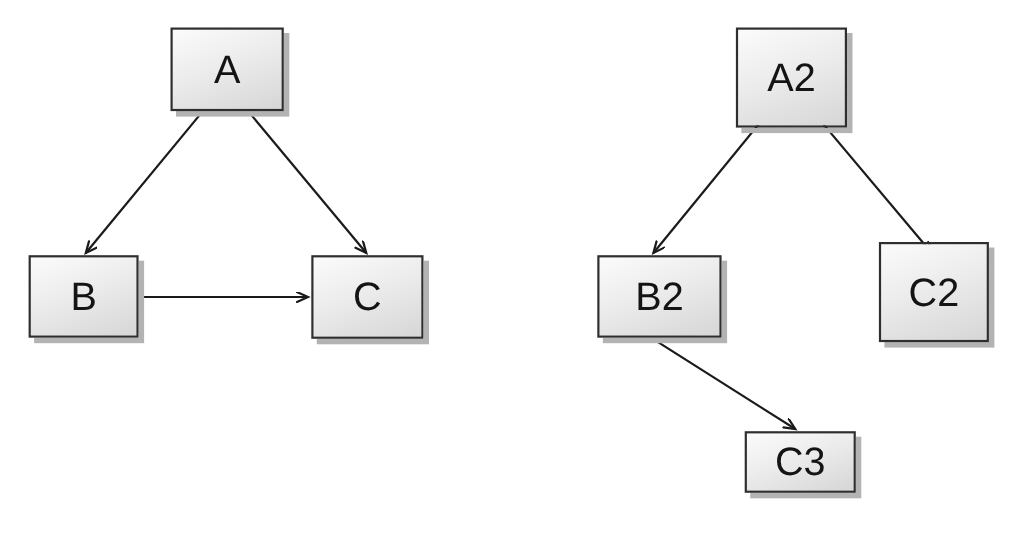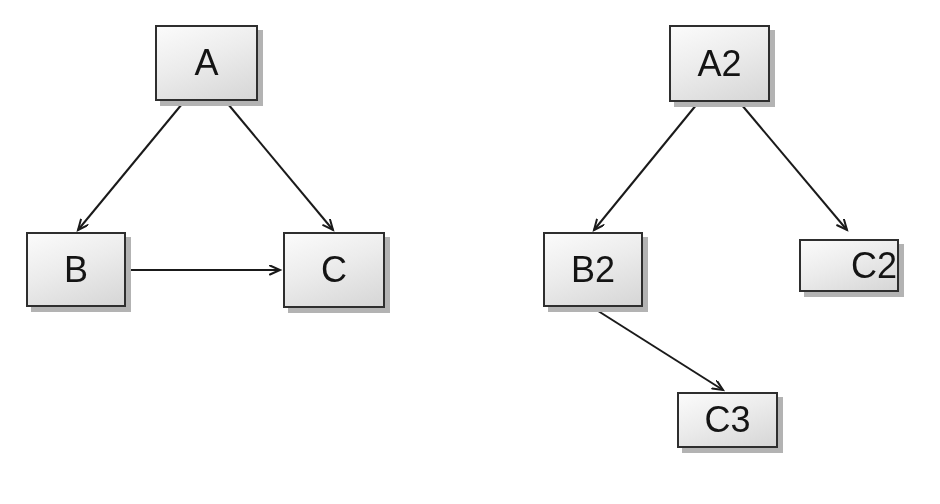--- a/index.html
+++ b/index.html
@@ -61,26 +61,26 @@
   <div id="node-layer">
       <div class="node" style="left: 155px; top: 25px; width: 103px; height: 76px;">
     <span class="node-label">A</span>
   </div>
       <div class="node" style="left: 26px; top: 232px; width: 100px; height: 75px;">
     <span class="node-label">B</span>
   </div>
       <div class="node" style="left: 283px; top: 232px; width: 102px; height: 76px;">
     <span class="node-label">C</span>
   </div>
-      <div class="node" style="left: 669px; top: 25px; width: 101px; height: 77px;">
+      <div class="node" style="left: 669px; top: 25px; width: 101px; height: 91px;">
     <span class="node-label">A2</span>
   </div>
-      <div class="node" style="left: 543px; top: 232px; width: 100px; height: 75px;">
+      <div class="node" style="left: 543px; top: 232px; width: 113px; height: 75px;">
     <span class="node-label">B2</span>
   </div>
-      <div class="node" style="left: 799px; top: 239px; width: 100px; height: 53px; justify-content: flex-end;">
+      <div class="node" style="left: 799px; top: 220px; width: 100px; height: 91px;">
     <span class="node-label">C2</span>
   </div>
       <div class="node" style="left: 677px; top: 392px; width: 101px; height: 56px;">
     <span class="node-label">C3</span>
   </div>
     </div>
 </div>
 
 </body></html>

